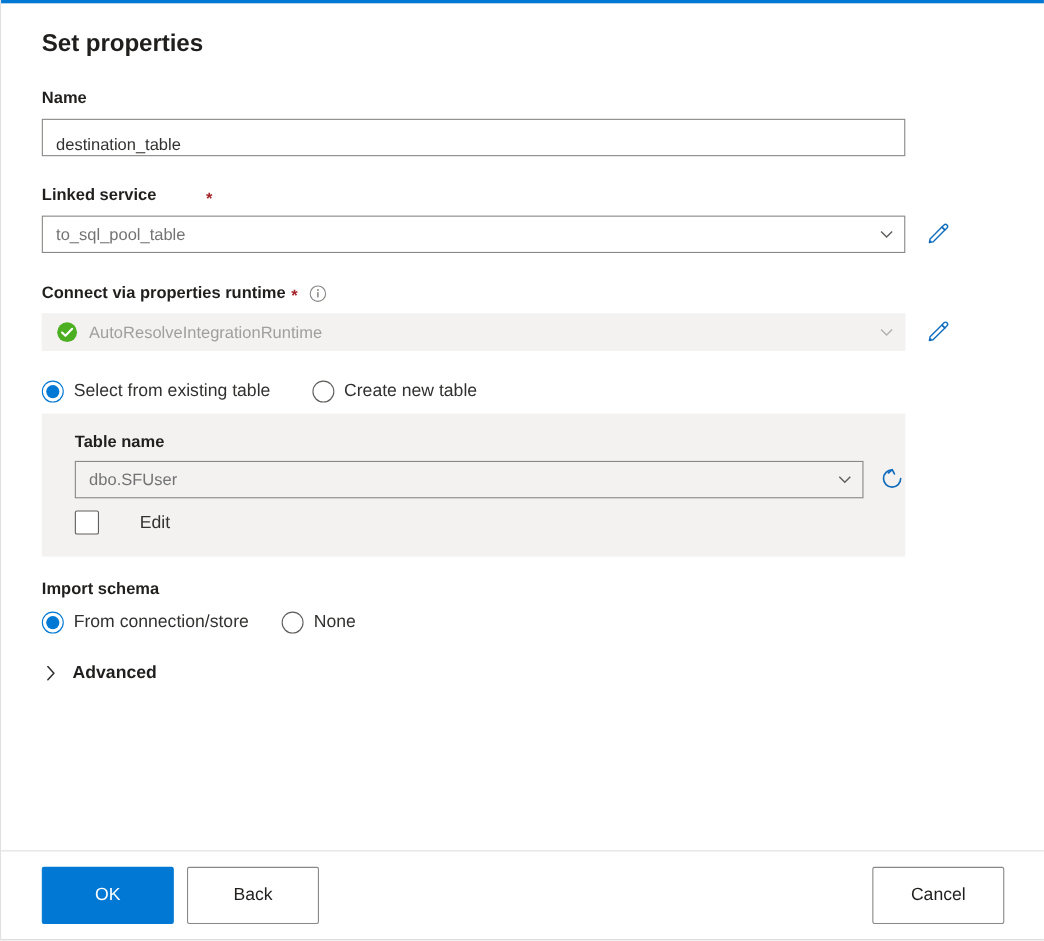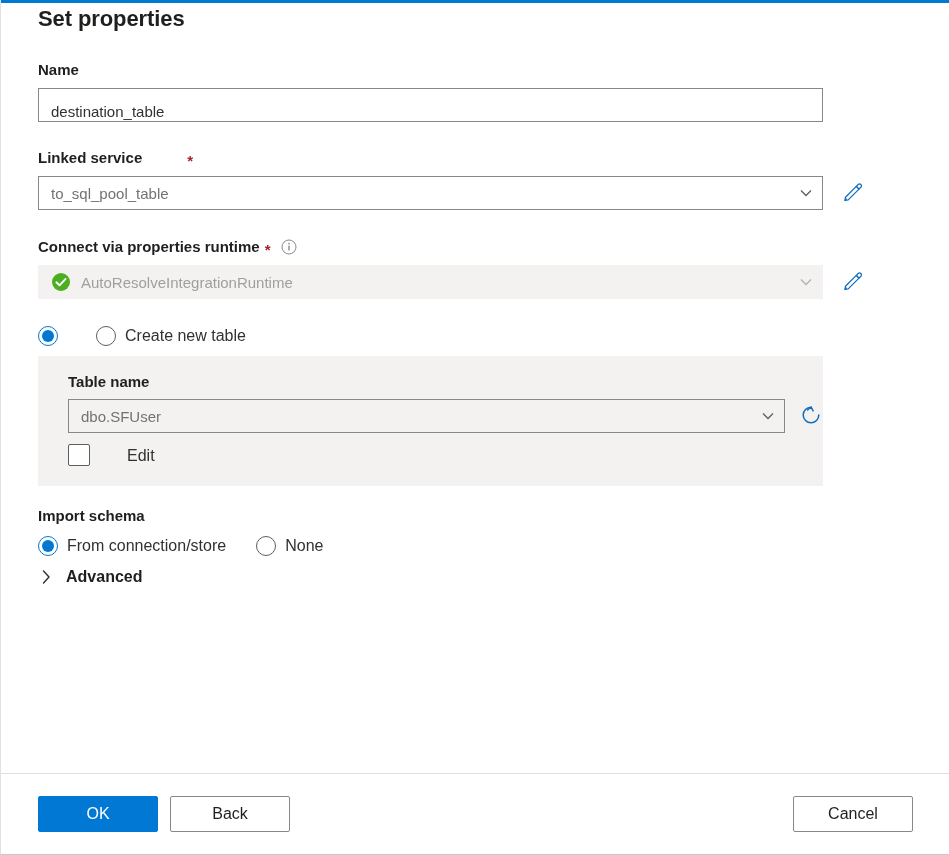--- a/index.html
+++ b/index.html
@@ -43,21 +43,21 @@
     position: relative;
     overflow: hidden;
   }
 
   .panel-title {
     font-size: 22px;
     font-weight: bold;
     color: #201f1e;
     letter-spacing: -0.1px;
     margin: 0;
-    padding-top: 4px;
+    padding-top: 24px;
     line-height: 30px;
   }
 
   .field-label {
     font-size: 15px;
     font-weight: bold;
     color: #201f1e;
     line-height: 20px;
     display: flex;
     align-items: center;
@@ -281,21 +281,21 @@
     flex: 0 0 auto;
     height: 81px;
     border-top: 1px solid #e1dfdd;
     box-sizing: border-box;
     display: flex;
     align-items: center;
     padding: 0 36px 0 37px;
   }
   .btn {
     box-sizing: border-box;
-    height: 36px;
+    height: 52px;
     min-width: 120px;
     padding: 0 16px;
     font-size: 16px;
     font-family: "Liberation Sans", sans-serif;
     border-radius: 2px;
     cursor: pointer;
     display: inline-flex;
     align-items: center;
     justify-content: center;
   }
@@ -322,21 +322,21 @@
   .mt-ls-label { margin-top: 26px; gap: 40px; }
   .mt-ls-box { margin-top: 8px; }
   .mt-ir-label { margin-top: 27px; }
   .mt-ir-box { margin-top: 8px; }
   .mt-radio { margin-top: 27px; }
   .mt-panel { margin-top: 10px; }
   .mt-tbl-box { margin-top: 7px; }
   .mt-edit { margin-top: 11px; }
   .mt-import-label { margin-top: 20px; }
   .mt-import-radio { margin-top: 10px; }
-  .mt-advanced { margin-top: 12px; }
+  .mt-advanced { margin-top: 27px; }
   .gap-radio2 { margin-left: 38px; }
   .gap-import2 { margin-left: 30px; }
 </style>
 </head>
 <body>
 
 <div class="dialog">
 
   <div class="accent-bar"></div>
 
@@ -408,20 +408,21 @@
             <path d="M14.3 5.4 L16.2 3.5 A1.6 1.6 0 0 1 18.9 6.2 L17.0 8.1 Z" fill="none" stroke="#0f6cbd" stroke-width="1.25" stroke-linejoin="round"></path>
             <path d="M2.9 19.5 L4.6 17.8" fill="none" stroke="#0f6cbd" stroke-width="1.25"></path>
           </svg>
         </span>
       </button>
     </div>
 
     <div class="radio-row mt-radio">
       <div class="radio-opt">
         <span class="radio-mark checked"></span>
+        <span class="radio-label">Select from existing table</span>
       </div>
       <div class="radio-opt gap-radio2">
         <span class="radio-mark"></span>
         <span class="radio-label">Create new table</span>
       </div>
     </div>
 
     <div class="table-panel mt-panel">
       <div class="field-label">
         <span>Table name</span>

